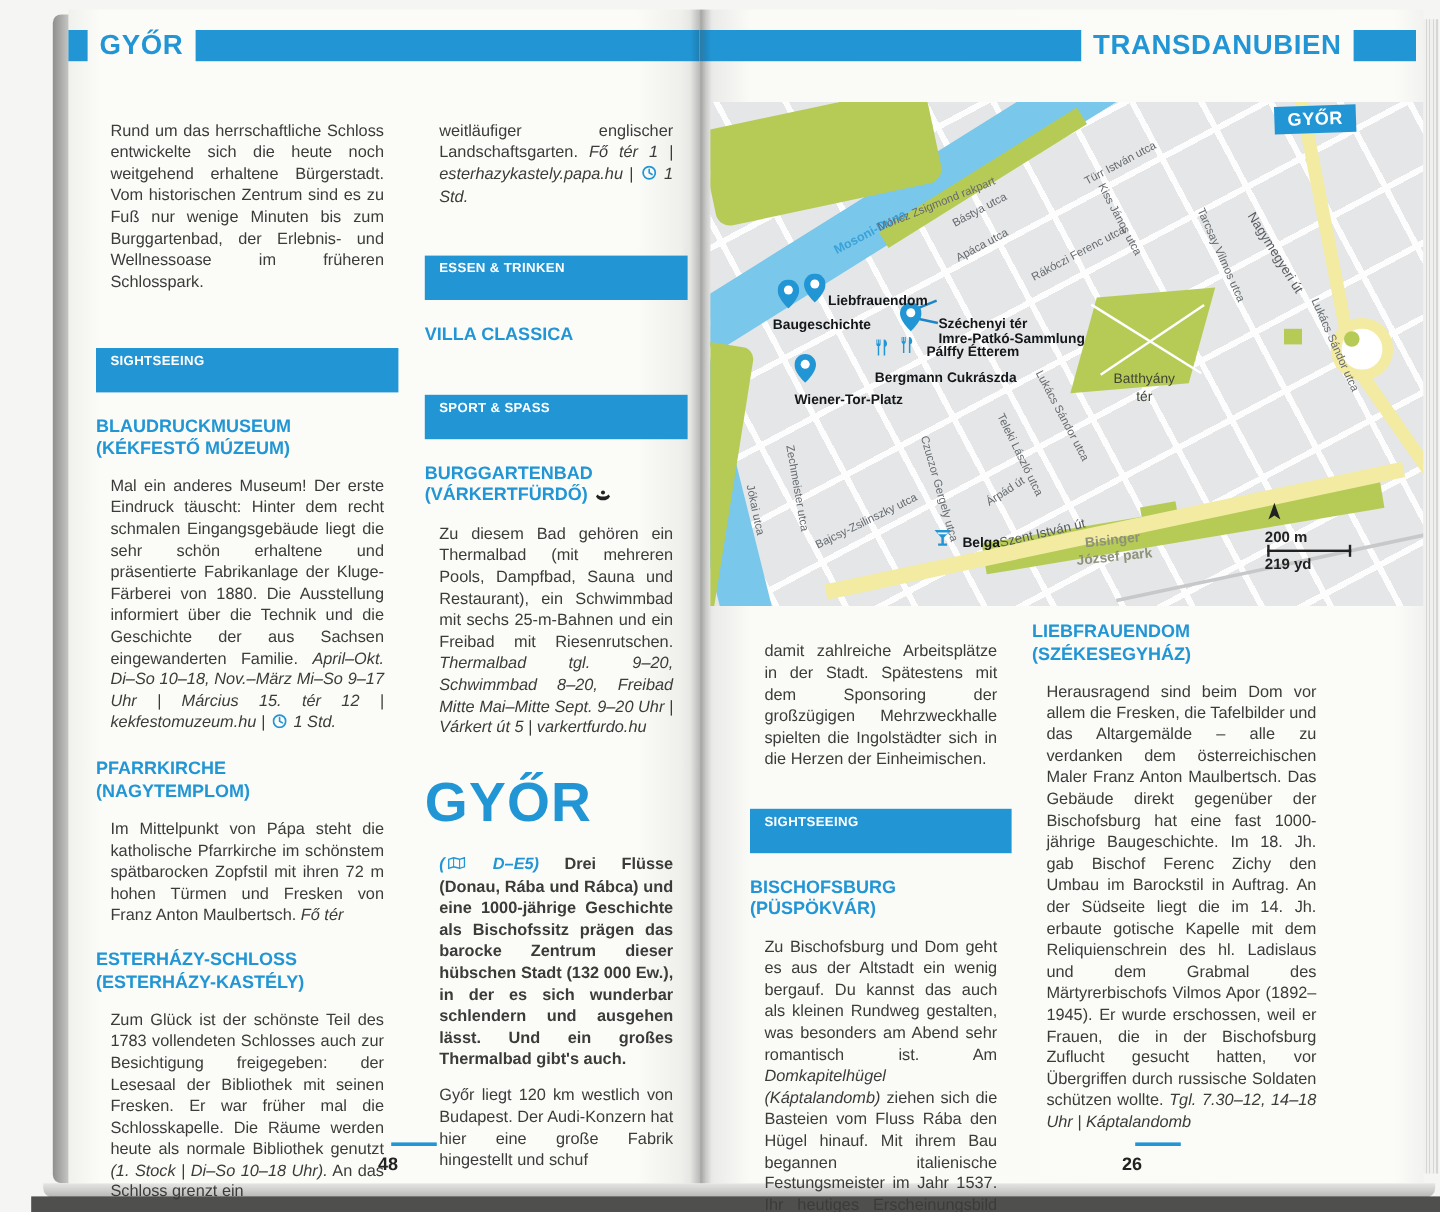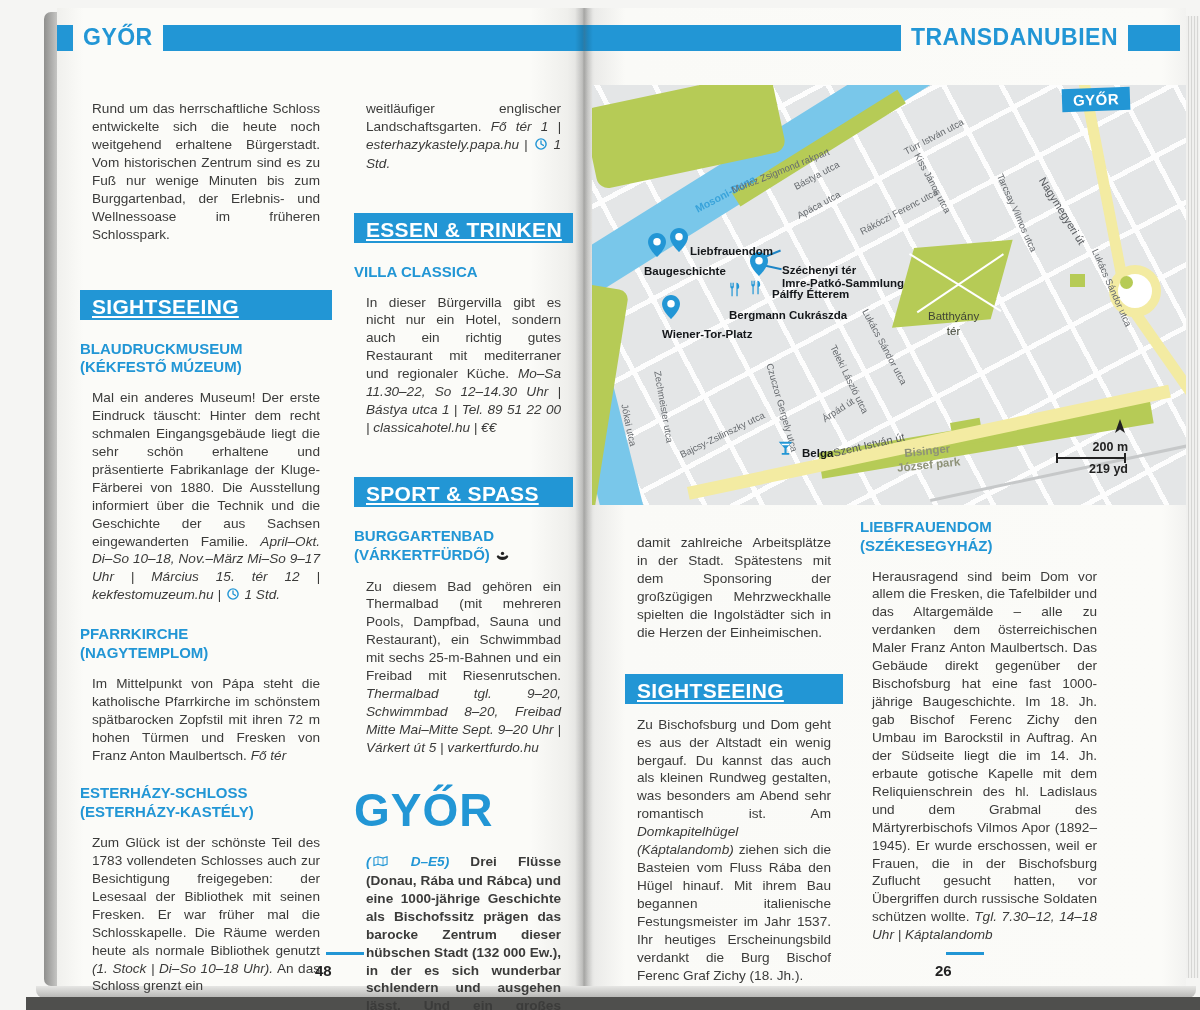--- a/index.html
+++ b/index.html
@@ -26,22 +26,22 @@
   .hdr .chip{width:16px;height:26px;background:var(--blue);}
   .hdr .chip-end{width:52px;height:26px;background:var(--blue);}
   .hdr .bar{flex:1;height:26px;background:var(--blue);}
   .hdr .t{font-size:23px;font-weight:700;color:var(--blue);letter-spacing:.5px;}
   
   .col{position:absolute;}
   #col1{left:23px;top:80px;width:252px;}
   #col2{left:297px;top:80px;width:219px;}
   #col3{left:42px;top:514px;width:218px;}
   #col4{left:277px;top:510px;width:249px;}
-  .secbar{background:var(--blue);color:#fff;font-weight:700;font-size:21px;
-    padding:5px 0 1px 12px;letter-spacing:.3px;margin-top:40px;text-decoration:underline;}
+  .secbar{background:var(--blue);color:#fff;font-weight:700;font-size:11px;
+    padding:5px 0 20px 12px;letter-spacing:.3px;margin-top:40px;}
   #col1 .secbar{margin-top:46px;} #col3 .secbar{margin-top:32px;}
   .h-blue{color:var(--blue);font-weight:700;font-size:15px;line-height:1.25;
     white-space:pre-line;margin:20px 0 4px;}
   .bodytext{font-size:13.6px;line-height:1.32;text-align:justify;margin:12px;}
   .r-i{font-style:italic;} .r-b{font-weight:700;}
   .r-blue-i{color:var(--blue);font-style:italic;font-weight:600;}
   .inline-icon{display:inline-block;vertical-align:-1px;margin:0 2px;}
   .bigtitle{color:var(--blue);font-size:46px;font-weight:800;letter-spacing:1px;margin:26px 0 16px;}
   .pagenum{position:absolute;top:944px;width:60px;
     font-weight:700;font-size:15px;color:#222;}
@@ -59,21 +59,21 @@
   .ml-street{font-size:9.5px;color:#666a6e;}
   .ml-street-lg{font-size:11px;color:#56595d;}
   .ml-river{font-size:10.5px;font-weight:700;color:#39a3da;}
   .ml-park{font-size:11.5px;color:#3f4435;white-space:pre-line;text-align:center;line-height:1.3;margin-top:33px;}
   .ml-parklt{font-size:11.5px;color:#8e9278;white-space:pre-line;text-align:center;line-height:1.25;font-weight:600;}
   .ml-poi{position:absolute;font-size:11.5px;font-weight:700;color:#14171a;white-space:pre;z-index:8;}
   .map-ico{position:absolute;z-index:7;line-height:0;}
   .badge{position:absolute;left:470px;top:3px;background:var(--blue);color:#fff;
     font-weight:700;font-size:15px;padding:3px 11px;transform:rotate(-2deg);z-index:9;letter-spacing:.5px;}
   .callout{position:absolute;height:2px;background:#1d85c6;transform-origin:0 50%;z-index:6;}
-  .scalebox{position:absolute;left:462px;top:334px;width:74px;text-align:right;z-index:9;color:#222;}
+  .scalebox{position:absolute;left:462px;top:334px;width:74px;text-align:left;z-index:9;color:#222;}
   .scalebox .stxt{font-weight:700;font-size:12.5px;line-height:1.3;}
   .sline{position:relative;height:2px;background:#222;margin:2px 2px;}
   .sline::before,.sline::after{content:"";position:absolute;top:-4px;width:2px;height:10px;background:#222;}
   .sline::before{left:0;} .sline::after{right:0;}
   .roundabout{position:absolute;left:517px;top:180px;width:34px;height:34px;border-radius:50%;
     border:9px solid #f3eba2;background:#fff;z-index:2;}
   .rnd-green{position:absolute;left:528px;top:191px;width:13px;height:13px;border-radius:50%;background:#b6cb56;z-index:3;}
   .park-line{position:absolute;height:2px;background:#fff;transform-origin:0 0;z-index:2;}
 </style>
 </head>
@@ -108,21 +108,20 @@
     <p class="bodytext"><span class="r">Zum Glück ist der schönste Teil des 1783 vollendeten Schlosses auch zur Besichtigung freigegeben: der Lesesaal der Bibliothek mit seinen Fresken. Er war früher mal die Schlosskapelle. Die Räume werden heute als normale Bibliothek genutzt </span><span class="r-i">(1. Stock | Di–So 10–18 Uhr).</span><span class="r"> An das Schloss grenzt ein</span></p>
   </div>
 
   <div class="col" id="col2">
     <p class="bodytext"><span class="r">weitläufiger englischer Landschaftsgarten. </span><span class="r-i">Fő tér 1 | esterhazykastely.papa.hu | </span><span class="inline-icon"><svg viewBox="0 0 20 20" width="12" height="12">
             <circle cx="10" cy="10" r="8.5" fill="none" stroke="#2296d5" stroke-width="2.4"></circle>
             <path d="M10 5v5l4 2.4" stroke="#2296d5" stroke-width="2.2" fill="none" stroke-linecap="round"></path>
           </svg></span><span class="r-i"> 1 Std.</span></p>
     <div class="secbar">ESSEN &amp; TRINKEN</div>
     <div class="h-blue">VILLA CLASSICA</div>
-    <p class="bodytext"><span class="r">In dieser Bürgervilla gibt es nicht nur ein Hotel, sondern auch ein richtig gutes Restaurant mit mediterraner und regionaler Küche. </span><span class="r-i">Mo–Sa 11.30–22, So 12–14.30 Uhr | Bástya utca 1 | Tel. 89 51 22 00 | classicahotel.hu | €€</span></p>
     <div class="secbar">SPORT &amp; SPASS</div>
     <div class="h-blue"><span>BURGGARTENBAD
 (VÁRKERTFÜRDŐ) </span><span class="inline-icon"><svg viewBox="0 0 20 14" width="13" height="10">
             <circle cx="10" cy="3" r="2.6" fill="#222"></circle>
             <path d="M3 5.5 C5.5 8 7 8.2 10 8.2 S14.5 8 17 5.5 L19 8 C16.5 12 14 13 10 13 S3.5 12 1 8 Z" fill="#222"></path>
           </svg></span></div>
     <p class="bodytext"><span class="r">Zu diesem Bad gehören ein Thermalbad (mit mehreren Pools, Dampfbad, Sauna und Restaurant), ein Schwimmbad mit sechs 25-m-Bahnen und ein Freibad mit Riesenrutschen. </span><span class="r-i">Thermalbad tgl. 9–20, Schwimmbad 8–20, Freibad Mitte Mai–Mitte Sept. 9–20 Uhr | Várkert út 5 | varkertfurdo.hu</span></p>
     <div class="bigtitle">GYŐR</div>
     <p class="bodytext"><span class="r-blue-i">(</span><span class="inline-icon"><svg viewBox="0 0 24 17" width="15" height="11">
             <path d="M1.5 3 8 1l8 2 6.5-2v12l-6.5 2-8-2-6.5 2z" fill="none" stroke="#2296d5" stroke-width="1.8"></path>
@@ -241,20 +240,21 @@
         </svg>
       <div class="stxt">200 m</div>
       <div class="sline"></div>
       <div class="stxt">219 yd</div>
     </div>
   </div>
 
   <div class="col" id="col3">
     <p class="bodytext">damit zahlreiche Arbeitsplätze in der Stadt. Spätestens mit dem Sponsoring der großzügigen Mehrzweckhalle spielten die Ingolstädter sich in die Herzen der Einheimischen.</p>
     <div class="secbar">SIGHTSEEING</div>
+    <div class="h-blue">BISCHOFSBURG (PÜSPÖKVÁR)</div>
     <p class="bodytext"><span class="r">Zu Bischofsburg und Dom geht es aus der Altstadt ein wenig bergauf. Du kannst das auch als kleinen Rundweg gestalten, was besonders am Abend sehr romantisch ist. Am </span><span class="r-i">Domkapitelhügel (Káptalandomb)</span><span class="r"> ziehen sich die Basteien vom Fluss Rába den Hügel hinauf. Mit ihrem Bau begannen italienische Festungsmeister im Jahr 1537. Ihr heutiges Erscheinungsbild verdankt die Burg Bischof Ferenc Graf Zichy (18. Jh.).</span></p>
   </div>
 
   <div class="col" id="col4">
     <div class="h-blue" style="margin-top:0;">LIEBFRAUENDOM
 (SZÉKESEGYHÁZ)</div>
     <p class="bodytext"><span class="r">Herausragend sind beim Dom vor allem die Fresken, die Tafelbilder und das Altargemälde – alle zu verdanken dem österreichischen Maler Franz Anton Maulbertsch. Das Gebäude direkt gegenüber der Bischofsburg hat eine fast 1000-jährige Baugeschichte. Im 18. Jh. gab Bischof Ferenc Zichy den Umbau im Barockstil in Auftrag. An der Südseite liegt die im 14. Jh. erbaute gotische Kapelle mit dem Reliquienschrein des hl. Ladislaus und dem Grabmal des Märtyrerbischofs Vilmos Apor (1892–1945). Er wurde erschossen, weil er Frauen, die in der Bischofsburg Zuflucht gesucht hatten, vor Übergriffen durch russische Soldaten schützen wollte. </span><span class="r-i">Tgl. 7.30–12, 14–18 Uhr | Káptalandomb</span></p>
   </div>
 
   <div class="pagenum" style="left:352px;">

